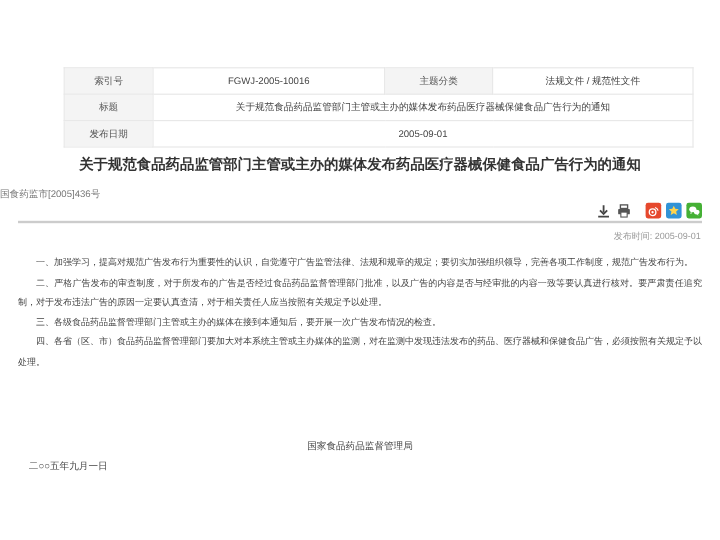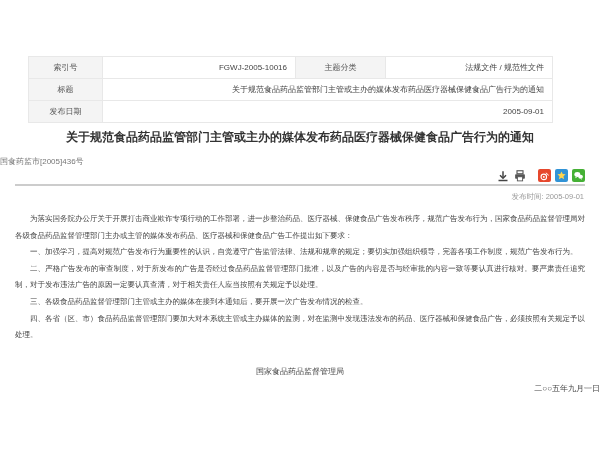--- a/index.html
+++ b/index.html
@@ -2,47 +2,47 @@
 <html><head>
 <meta charset="utf-8">
 <style>
   html,body{margin:0;padding:0;background:#fff;}
   .page{
     position:relative;width:600px;height:450px;background:#ffffff;overflow:hidden;
     font-family:"Liberation Sans","DejaVu Sans",sans-serif;color:#444;
   }
   
   .info-table{
-    position:absolute;top:56px;left:28px;width:524px;
+    position:absolute;top:56px;left:53px;width:524px;
     border-collapse:collapse;table-layout:fixed;font-size:8px;color:#555;
   }
   .info-table td{border:1px solid #e8e8e8;height:21px;padding:0 8px;overflow:hidden;white-space:nowrap;}
   .info-table td.lbl{background:#f4f4f4;text-align:center;color:#555;padding:0 2px;}
-  .info-table td.val{background:#fff;color:#444;text-align:right;}
+  .info-table td.val{background:#fff;color:#444;text-align:center;}
   
   .doc-title{
     position:absolute;top:129px;left:30px;right:30px;margin:0;
     text-align:center;font-size:12px;font-weight:bold;color:#333;white-space:nowrap;
   }
   .doc-number{position:absolute;top:156px;left:0;right:0;text-align:left;font-size:8px;color:#777;}
   
   .toolbar{position:absolute;top:169px;right:15px;display:flex;align-items:center;gap:4px;}
   .tool-btn{width:13px;height:13px;display:inline-flex;align-items:center;justify-content:center;cursor:pointer;}
   .share-btn{width:13px;height:13px;border-radius:2px;display:inline-flex;align-items:center;justify-content:center;cursor:pointer;}
   .share-gap{width:4px;}
   
   .divider{position:absolute;top:184px;left:15px;right:15px;border-top:2px solid #cccccc;}
   .publish-time{position:absolute;top:192px;right:16px;font-size:7.5px;color:#999;}
   
   .body{position:absolute;top:211px;left:15px;right:15px;font-size:7.5px;line-height:16.6px;color:#444;text-align:justify;}
   .body p{margin:0;text-indent:2em;}
   .body p.salutation{text-indent:0;}
   
   .signature{position:absolute;top:366px;left:0;right:0;text-align:center;font-size:8px;color:#444;}
-  .signature-date{position:absolute;top:383px;left:0;right:0;text-align:right;font-size:8px;color:#444;margin-left:24px;}
+  .signature-date{position:absolute;top:383px;left:0;right:0;text-align:left;font-size:8px;color:#444;margin-left:24px;}
 </style>
 </head>
 <body>
 
 <div class="page">
 
   <table class="info-table">
     <colgroup>
         <col style="width:74px">
         <col style="width:193px">
@@ -109,21 +109,20 @@
   </div>
 
   <div class="divider"></div>
 
   <div class="publish-time">
     <span>发布时间:</span>
     <span>2005-09-01</span>
   </div>
 
   <div class="body">
-    <p>为落实国务院办公厅关于开展打击商业欺诈专项行动的工作部署，进一步整治药品、医疗器械、保健食品广告发布秩序，规范广告发布行为，国家食品药品监督管理局对各级食品药品监督管理部门主办或主管的媒体发布药品、医疗器械和保健食品广告工作提出如下要求：</p>
     <p>一、加强学习，提高对规范广告发布行为重要性的认识，自觉遵守广告监管法律、法规和规章的规定；要切实加强组织领导，完善各项工作制度，规范广告发布行为。</p>
     <p>二、严格广告发布的审查制度，对于所发布的广告是否经过食品药品监督管理部门批准，以及广告的内容是否与经审批的内容一致等要认真进行核对。要严肃责任追究制，对于发布违法广告的原因一定要认真查清，对于相关责任人应当按照有关规定予以处理。</p>
     <p>三、各级食品药品监督管理部门主管或主办的媒体在接到本通知后，要开展一次广告发布情况的检查。</p>
     <p>四、各省（区、市）食品药品监督管理部门要加大对本系统主管或主办媒体的监测，对在监测中发现违法发布的药品、医疗器械和保健食品广告，必须按照有关规定予以处理。</p>
   </div>
 
   <div class="signature">国家食品药品监督管理局</div>
   <div class="signature-date">二○○五年九月一日</div>
 
 </div>

